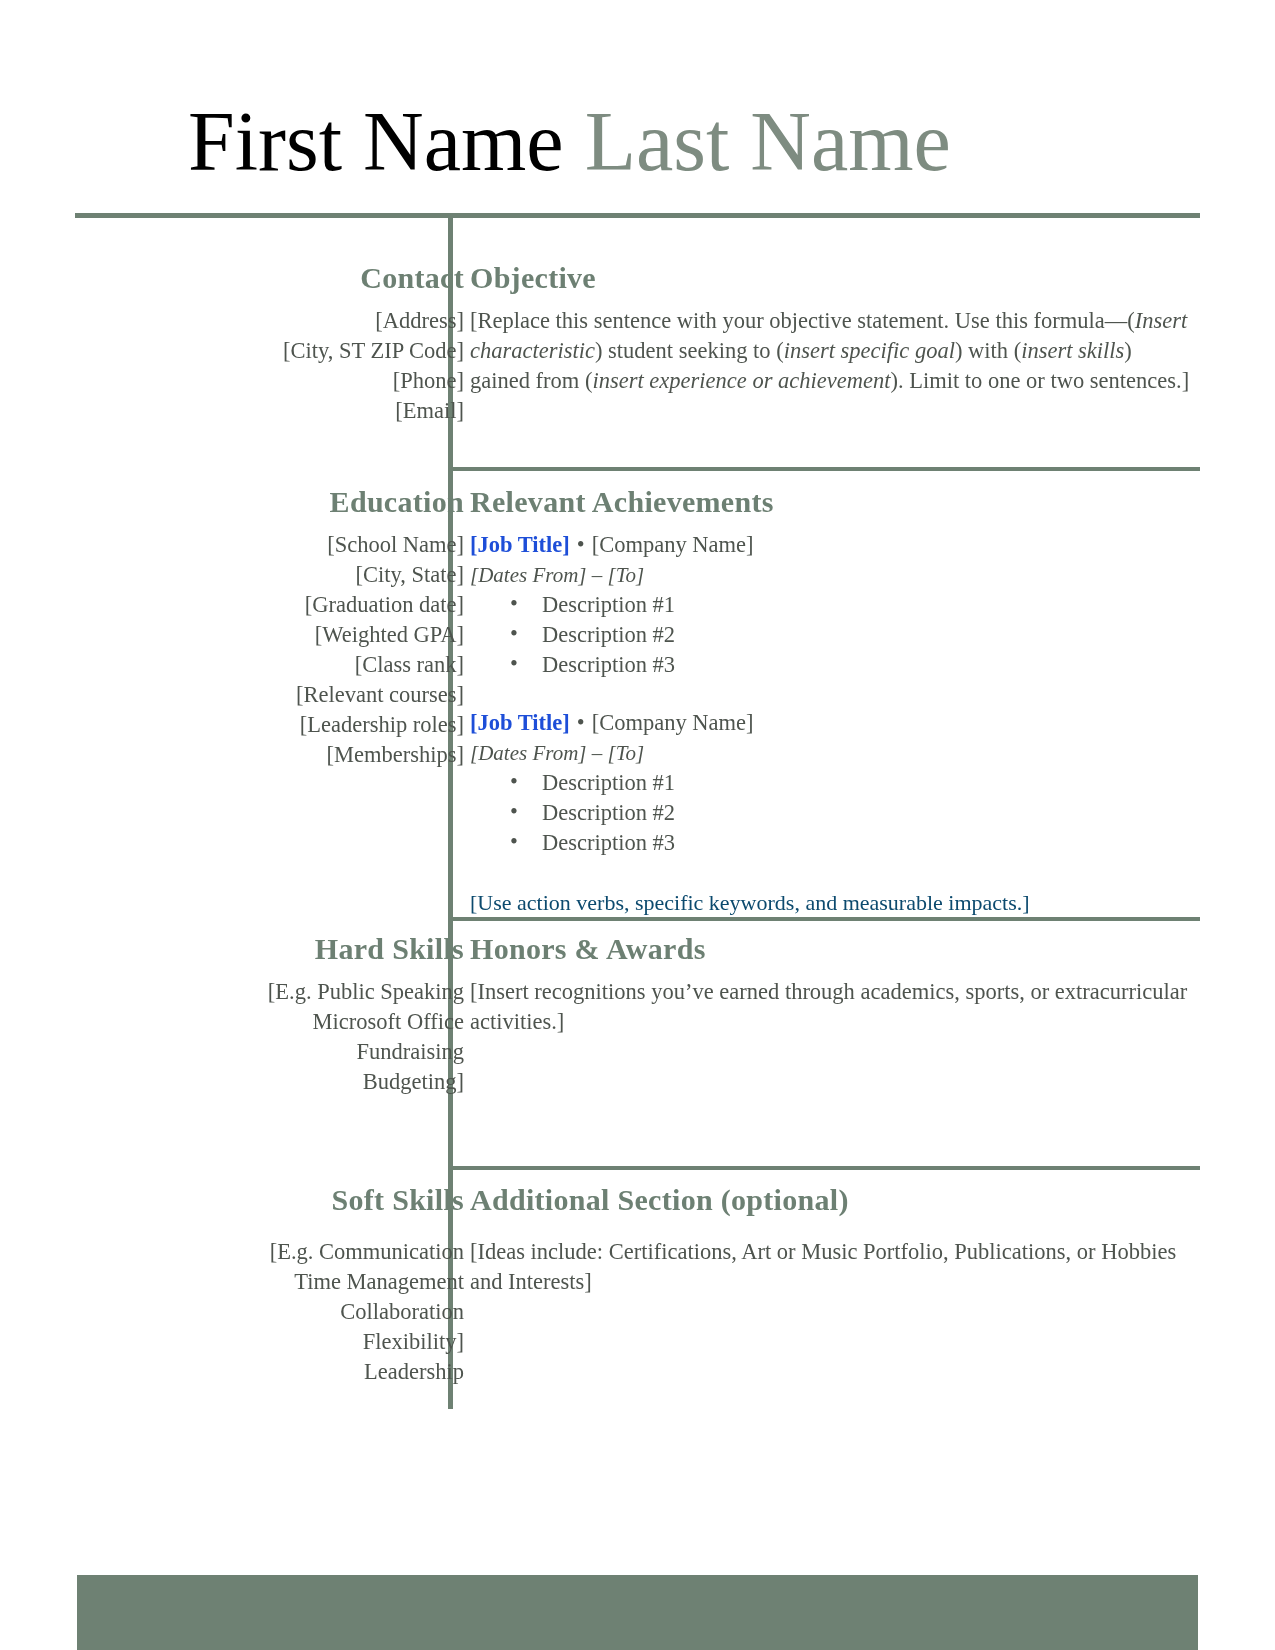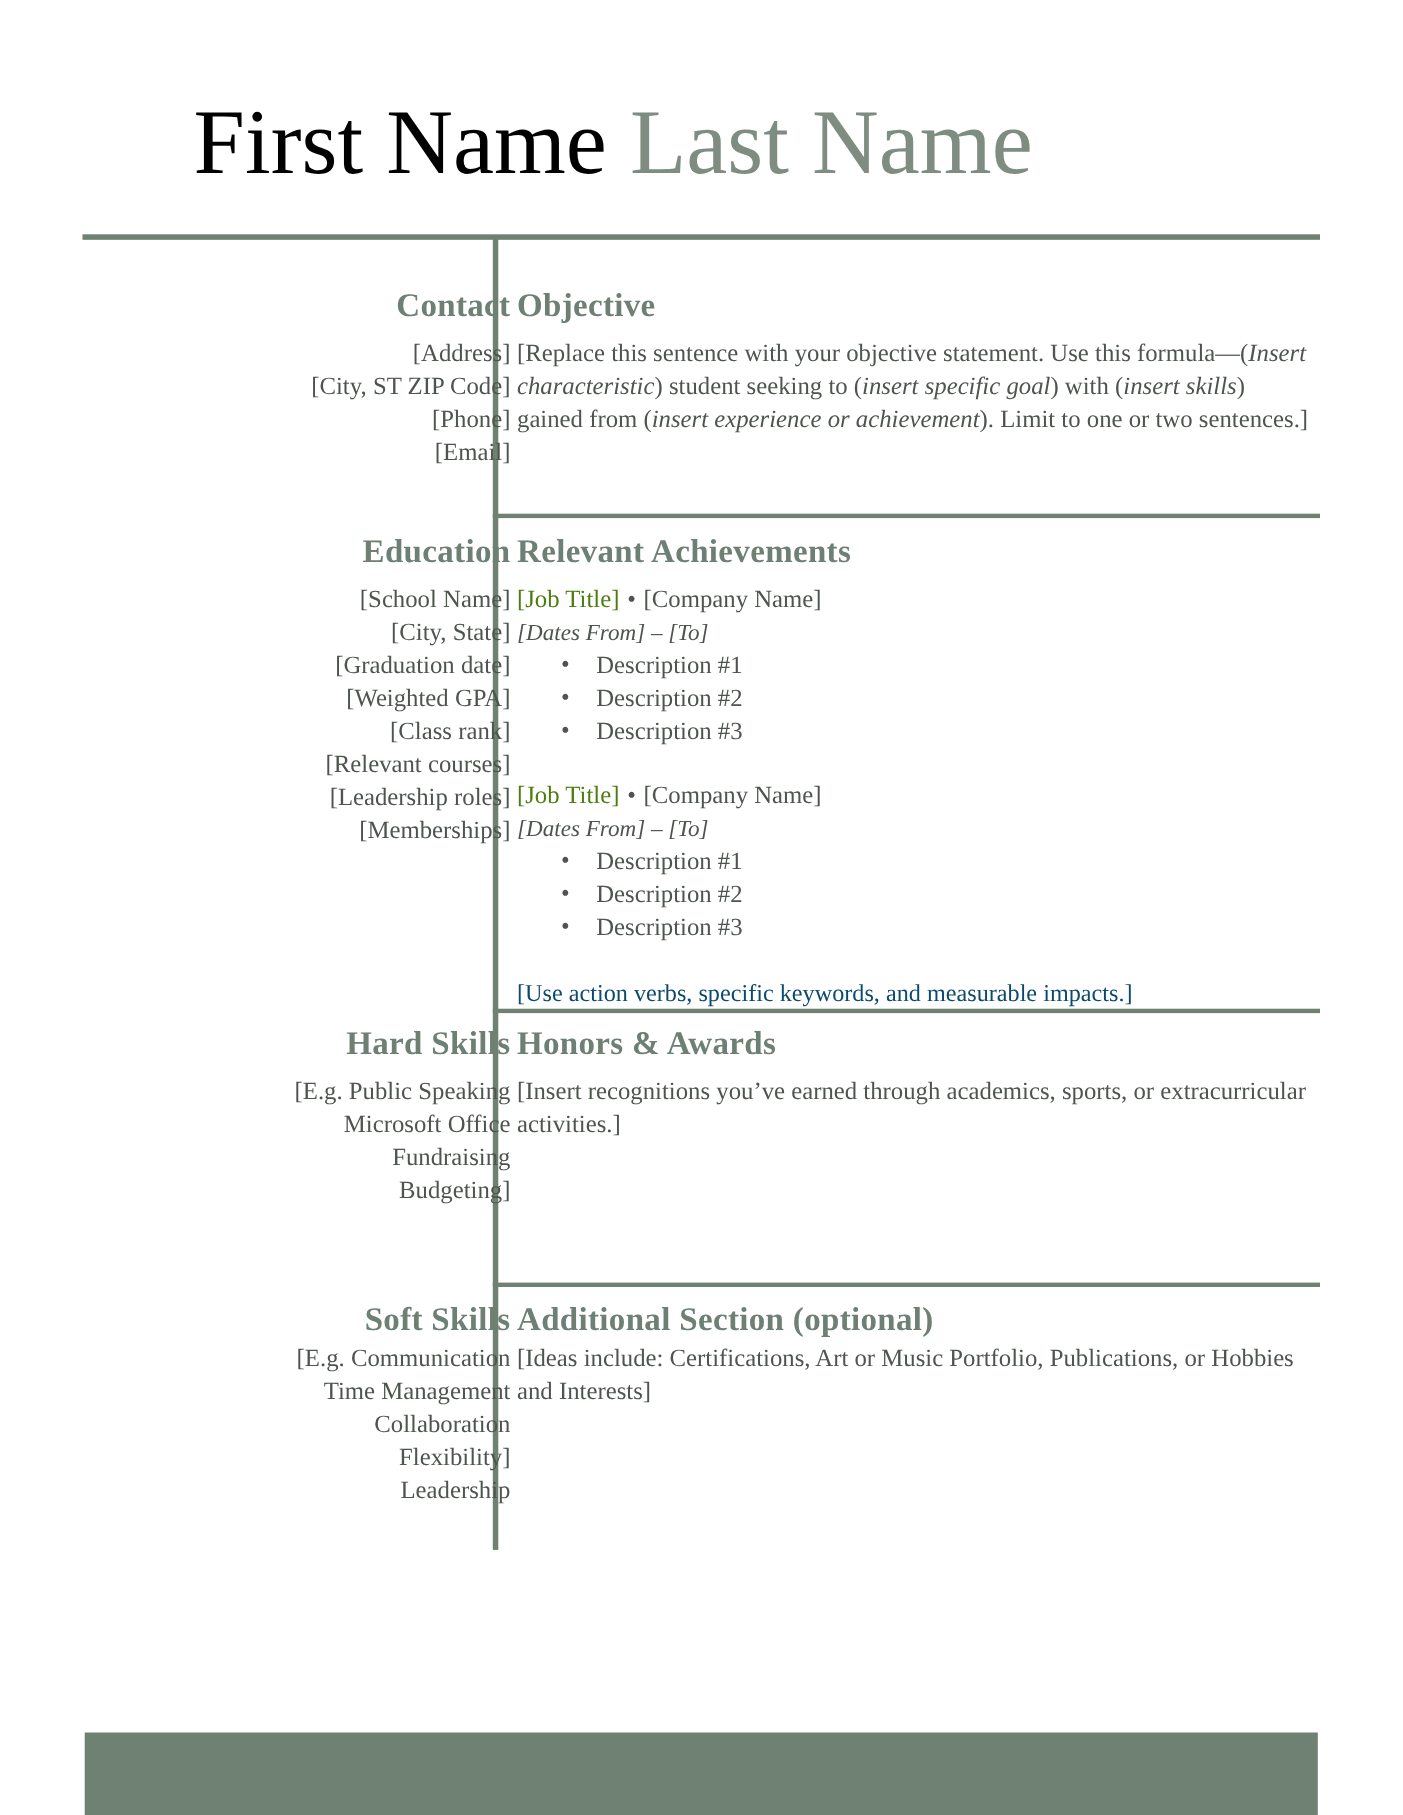--- a/index.html
+++ b/index.html
@@ -3,21 +3,21 @@
 <meta charset="utf-8">
 <style>
   html,body { margin:0; padding:0; background:#ffffff; }
   .page {
     position:relative; width:1275px; height:1650px; background:#ffffff;
     font-family:"Liberation Serif", serif; overflow:hidden;
   }
 
   
   .name {
-    position:absolute; left:176px; top:88px; margin:0;
+    position:absolute; left:176px; top:88px; margin:12px;
     font-size:84px; font-weight:400; line-height:1; white-space:nowrap;
     color:#000000; font-family:"Liberation Serif", serif;
   }
   .name .last { color:#7E8C81; }
 
   
   .hrule { position:absolute; background:#6E8173; }
   #rule-top   { left:75px;  top:213px;  width:1125px; height:5px; }
   #divider    { position:absolute; left:448px; top:216px; width:5px; height:1193px; background:#6E8173; }
   #rule-ach   { left:448px; top:467px;  width:752px; height:4px; }
@@ -35,30 +35,30 @@
   #sec-achievements { top:482px; }
   #sec-hard         { top:929px; }
   #sec-honors       { top:929px; }
   #sec-soft         { top:1180px; }
   #sec-additional   { top:1180px; }
 
   .cell h2 {
     margin:0 0 8px 0; font-family:"Liberation Serif", serif; font-weight:700;
     font-size:30px; line-height:40px; color:#6D8073; letter-spacing:0.3px;
   }
-  #sec-soft h2, #sec-additional h2 { margin-bottom:0; }
+  #sec-soft h2, #sec-additional h2 { margin-bottom:17px; }
 
   .body-text, .item { font-size:22.5px; line-height:30px; color:#4E544E; }
   .body-text p { margin:0; }
   .it { font-style:italic; }
 
   
   .job { margin-bottom:28px; }
   .job-line { font-size:22.5px; line-height:30px; color:#4E544E; }
-  .job-title { font-weight:400; color:#4d7c0f; }
+  .job-title { font-weight:700; color:#1d4ed8; }
   .job-sep { margin:0 7px; }
   .job-dates { font-style:italic; font-size:21px; line-height:30px; color:#4E544E; }
   .bullet-row { position:relative; padding-left:72px; font-size:22.5px; line-height:30px; color:#4E544E; }
   .bullet-dot { position:absolute; left:40px; top:-1px; }
   .note { margin-top:30px; font-size:22px; line-height:30px; color:#0c4a6e; }
 </style>
 </head>
 <body>
 
 <div class="page">

